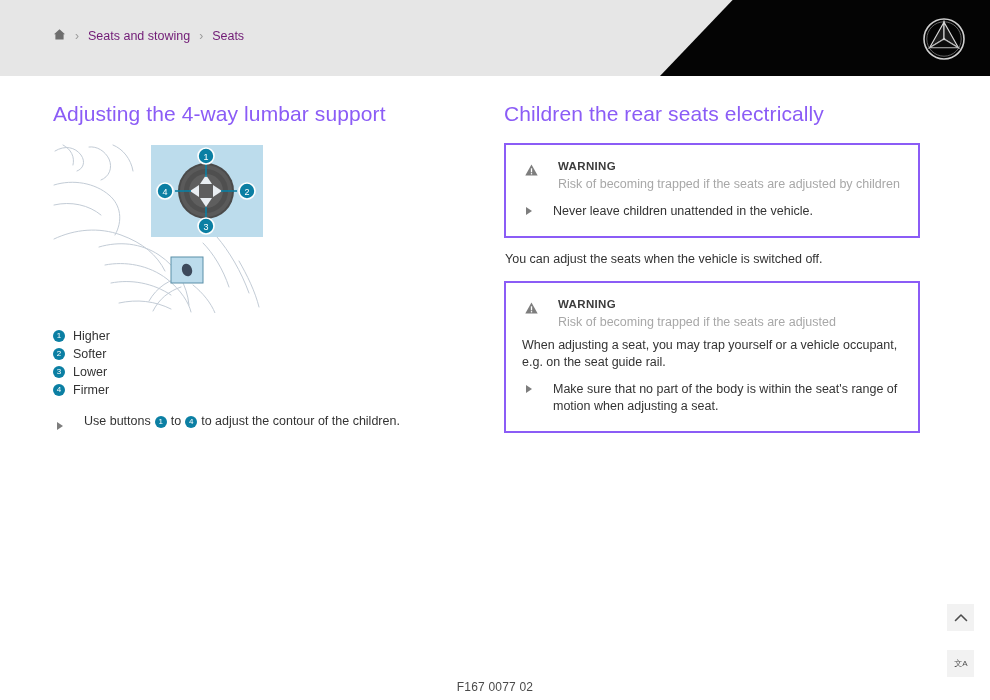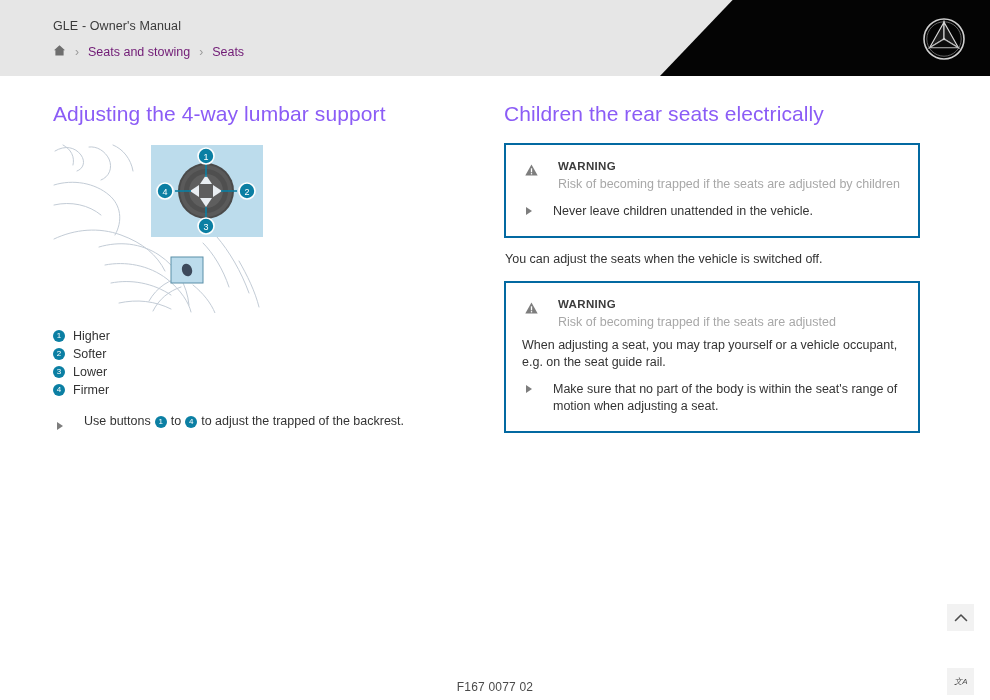--- a/index.html
+++ b/index.html
@@ -158,21 +158,21 @@
     line-height: 17px;
     display: flex;
     align-items: center;
     flex-wrap: wrap;
     gap: 0;
   }
   .action-text .num-badge { margin: 0 4px; }
 
   
   .warning-box {
-    border: 2px solid #0369a1;
+    border: 2px solid #8b5cf6;
     background: #ffffff;
     padding: 14px 16px 16px 16px;
     margin-bottom: 0;
   }
   .warn-head {
     display: flex;
     align-items: flex-start;
   }
   .warn-icon {
     flex: 0 0 auto;
@@ -238,21 +238,21 @@
     right: 16px;
     width: 27px;
     height: 27px;
     background: #f2f2f2;
     display: flex;
     align-items: center;
     justify-content: center;
     cursor: pointer;
   }
   .fab-top { bottom: 69px; }
-  .fab-bottom { bottom: 5px; font-style: italic; }
+  .fab-bottom { bottom: 23px; }
 </style>
 </head>
 <body>
 
 <div class="page">
 
   <div class="header">
 
     <div class="header-black"></div>
 
@@ -261,21 +261,20 @@
         <circle cx="22" cy="22" r="20" fill="none" stroke="#cfcfcf" stroke-width="1.6"></circle>
         <circle cx="22" cy="22" r="17.2" fill="none" stroke="#8d8d8d" stroke-width="0.7"></circle>
         <path d="M22 5.2 L22 22 L7.6 30.8 Z" fill="#1c1c1c" stroke="#d8d8d8" stroke-width="1.1"></path>
         <path d="M22 5.2 L22 22 L36.4 30.8 Z" fill="#1c1c1c" stroke="#d8d8d8" stroke-width="1.1"></path>
         <path d="M7.6 30.8 L22 22 L36.4 30.8 Z" fill="#0a0a0a" stroke="#b9b9b9" stroke-width="1.1"></path>
         <circle cx="22" cy="22" r="1.3" fill="#cfcfcf"></circle>
       </svg>
     </span>
 
     <div class="header-text">
-      <div class="manual-title">GLE - Owner's Manual</div>
 
       <div class="breadcrumb">
         <span class="bc-home">
           <svg width="13" height="13" viewBox="0 0 13 13">
             <path d="M6.5 1.2 L12 6.2 L10.6 6.2 L10.6 11.6 L2.4 11.6 L2.4 6.2 L1 6.2 Z" fill="#6e6e6e"></path>
           </svg>
         </span>
         <span class="bc-sep">›</span>
         <span class="bc-item">Seats and stowing</span>
         <span class="bc-sep">›</span>
@@ -370,21 +369,21 @@
         </div>
       </div>
 
       <div class="action-row">
         <span class="arrow-bullet"></span>
         <span class="action-text">
           <span>Use buttons</span>
           <span class="num-badge">1</span>
           <span>to</span>
           <span class="num-badge">4</span>
-          <span>to adjust the trapped of the backrest.</span>
+          <span>to adjust the contour of the children.</span>
         </span>
       </div>
     </div>
 
     <div class="col-right">
 
       <h1 class="section-title">Children the rear seats electrically</h1>
 
       <div class="warning-box">
         <div class="warn-head">

